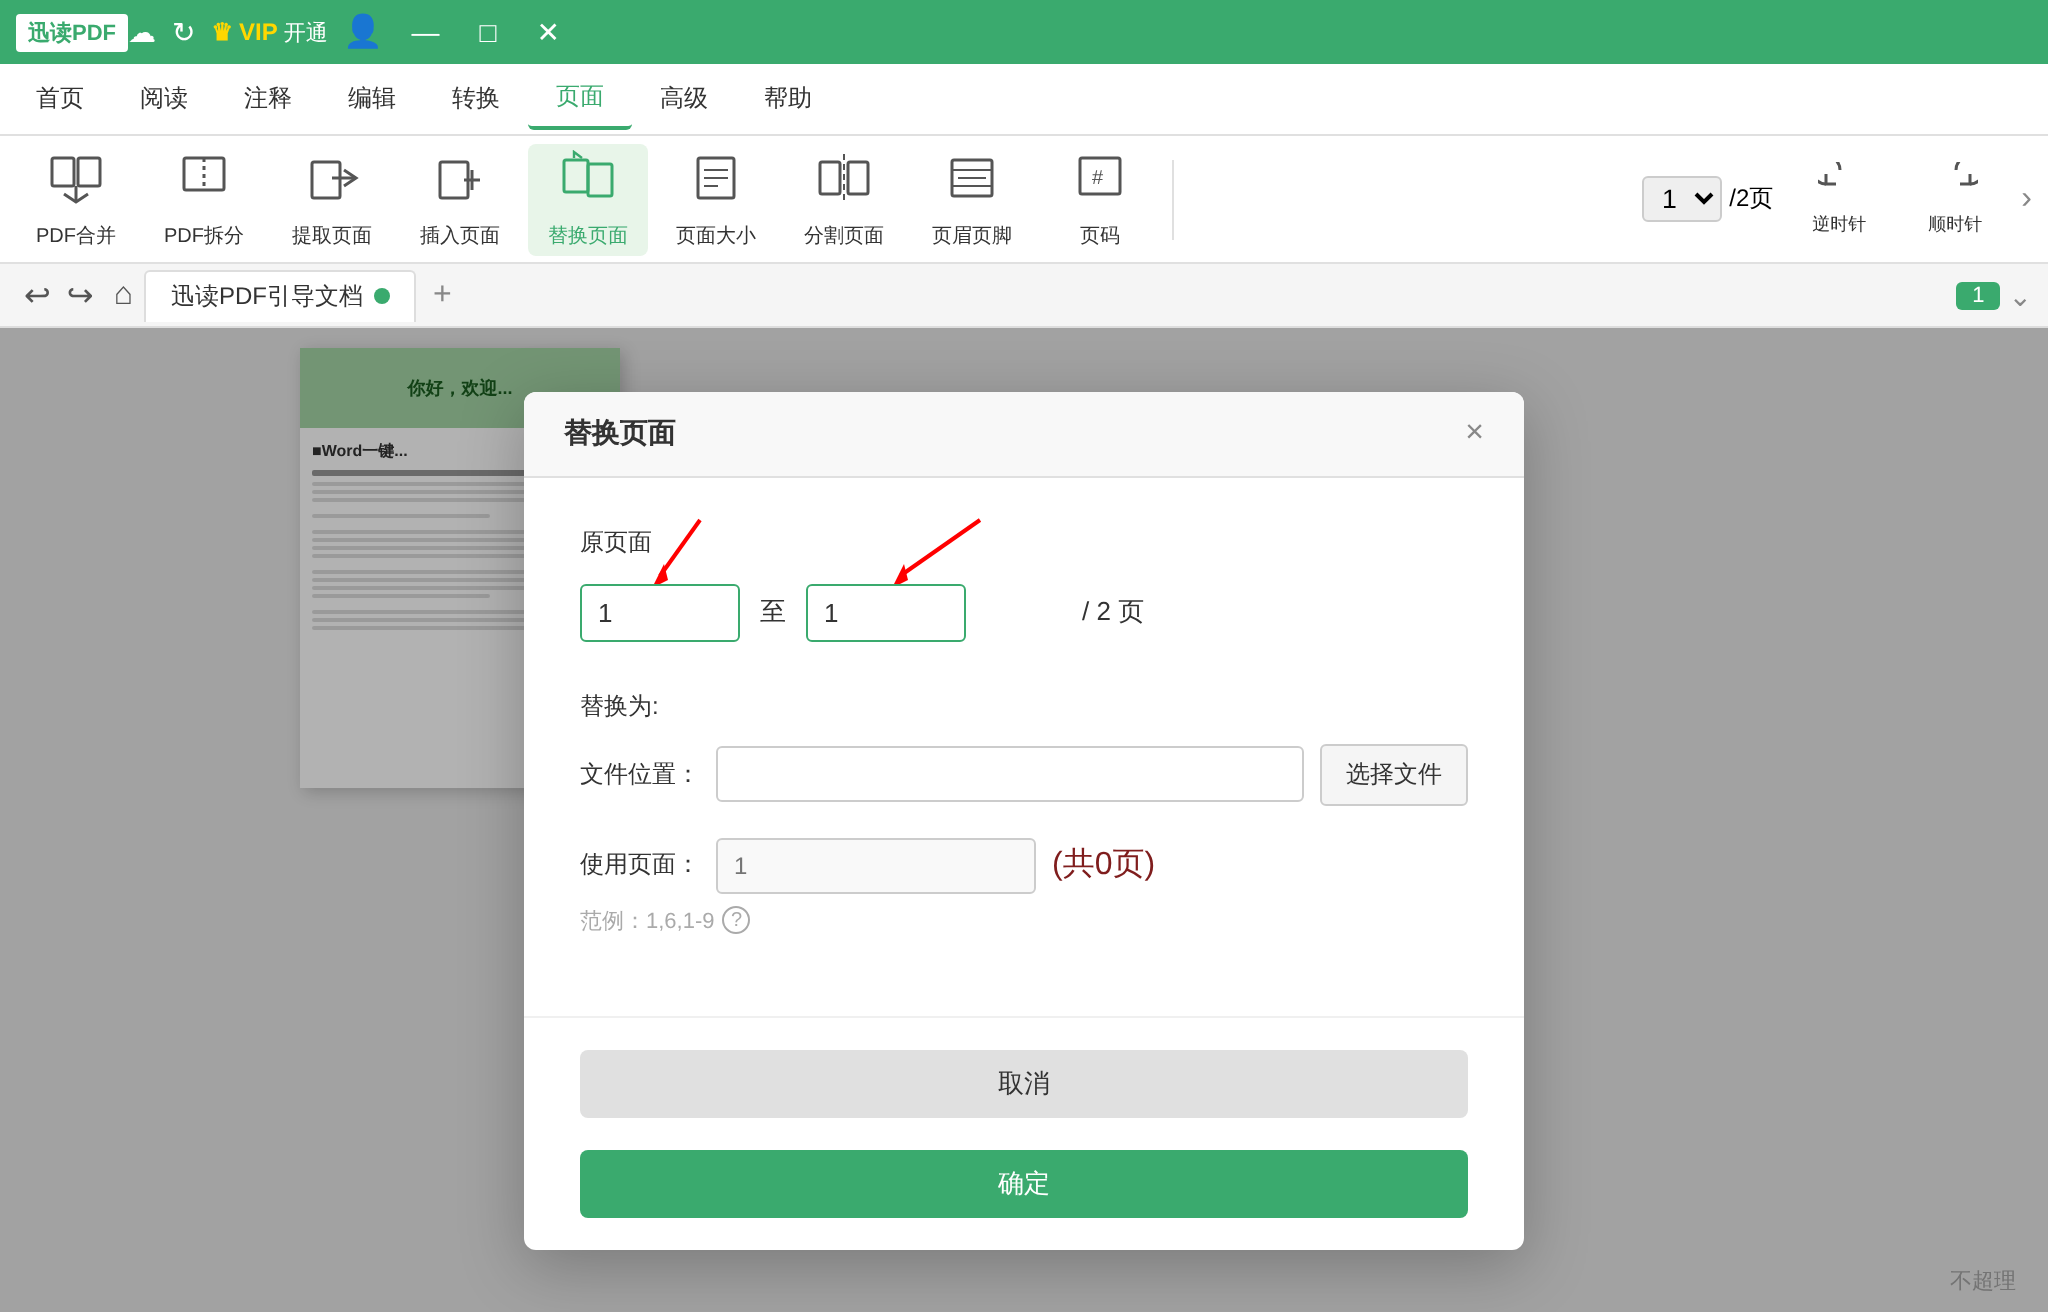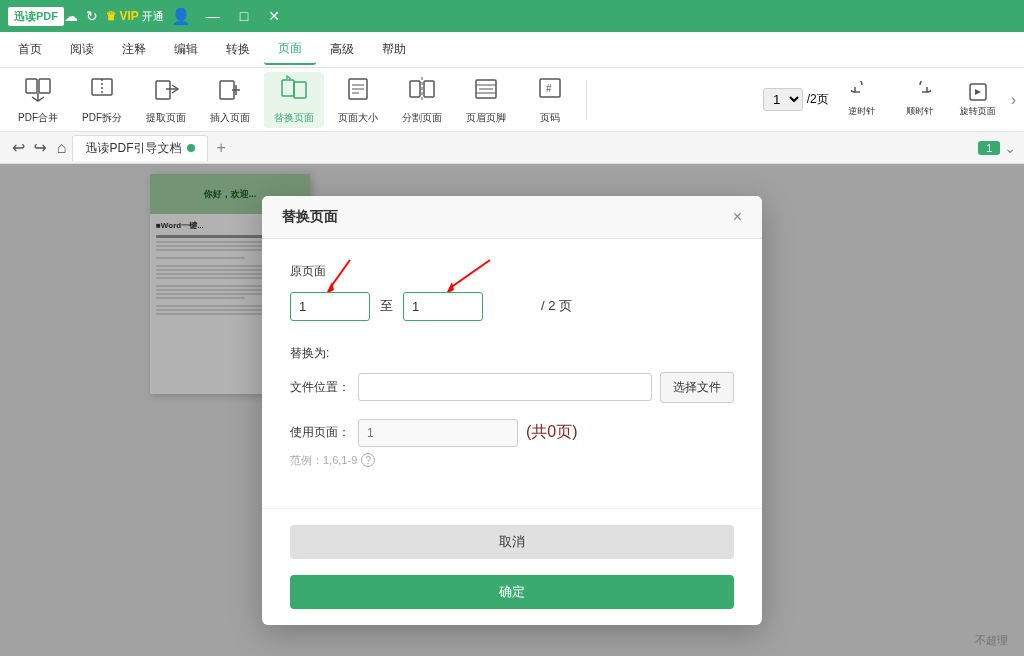--- a/index.html
+++ b/index.html
@@ -538,29 +538,20 @@
       <span style="font-size:9px;">逆时针</span>
     </button>
     <button class="tool-btn" style="width:50px;">
       <span>
         <svg width="22" height="22" viewBox="0 0 22 22" fill="none">
           <path d="M18 11 A7 7 0 1 0 11 4" stroke="#555" stroke-width="1.5" fill="none"></path>
           <path d="M18 6 L18 11 L13 11" stroke="#555" stroke-width="1.5" fill="none"></path>
         </svg>
       </span>
       <span style="font-size:9px;">顺时针</span>
-    </button>
-    <button class="tool-btn" style="width:50px;">
-      <span>
-        <svg width="22" height="22" viewBox="0 0 22 22" fill="none">
-          <rect x="3" y="3" width="16" height="16" rx="2" fill="none" stroke="#555" stroke-width="1.5"></rect>
-          <path d="M8 8 L14 11 L8 14 Z" fill="#555"></path>
-        </svg>
-      </span>
-      <span style="font-size:9px;">旋转页面</span>
     </button>
     <span style="font-size:16px;color:#888;cursor:pointer;">›</span>
   </div>
 </div>
 
 <div class="tabbar">
   <button class="undo-redo-btn">↩</button>
   <button class="undo-redo-btn">↪</button>
   <button class="home-btn">⌂</button>
   <div class="tab-item">

